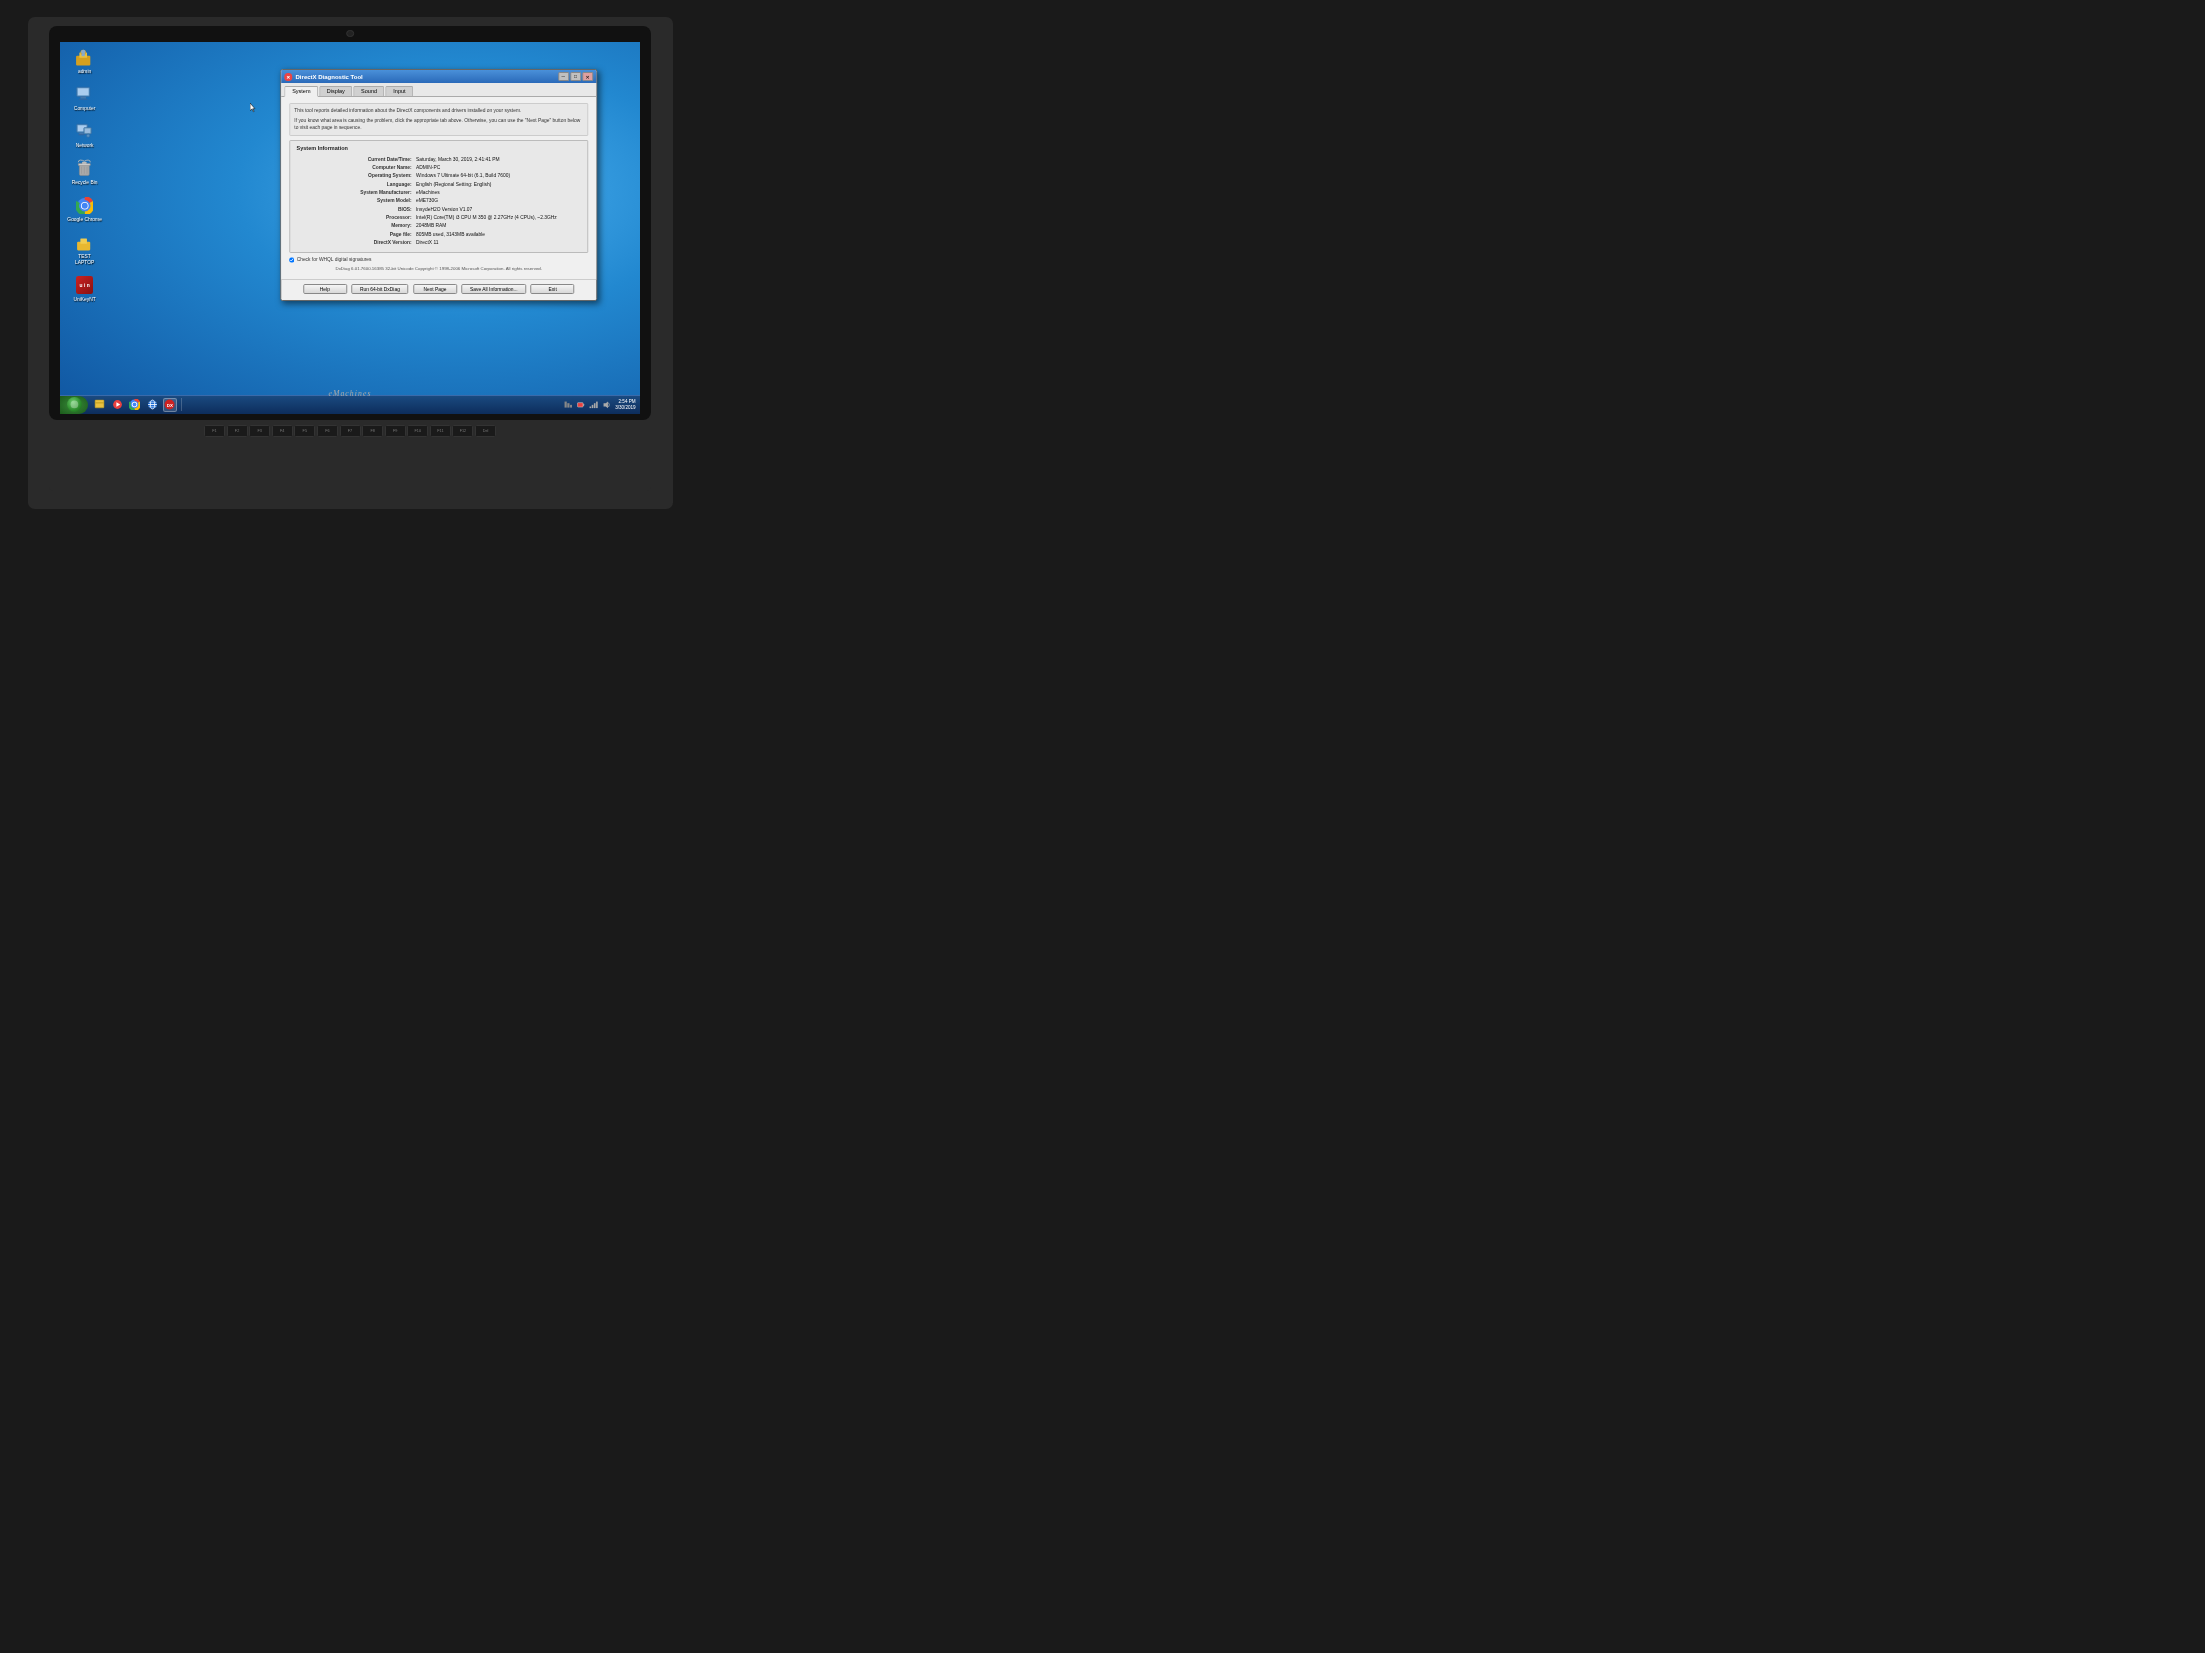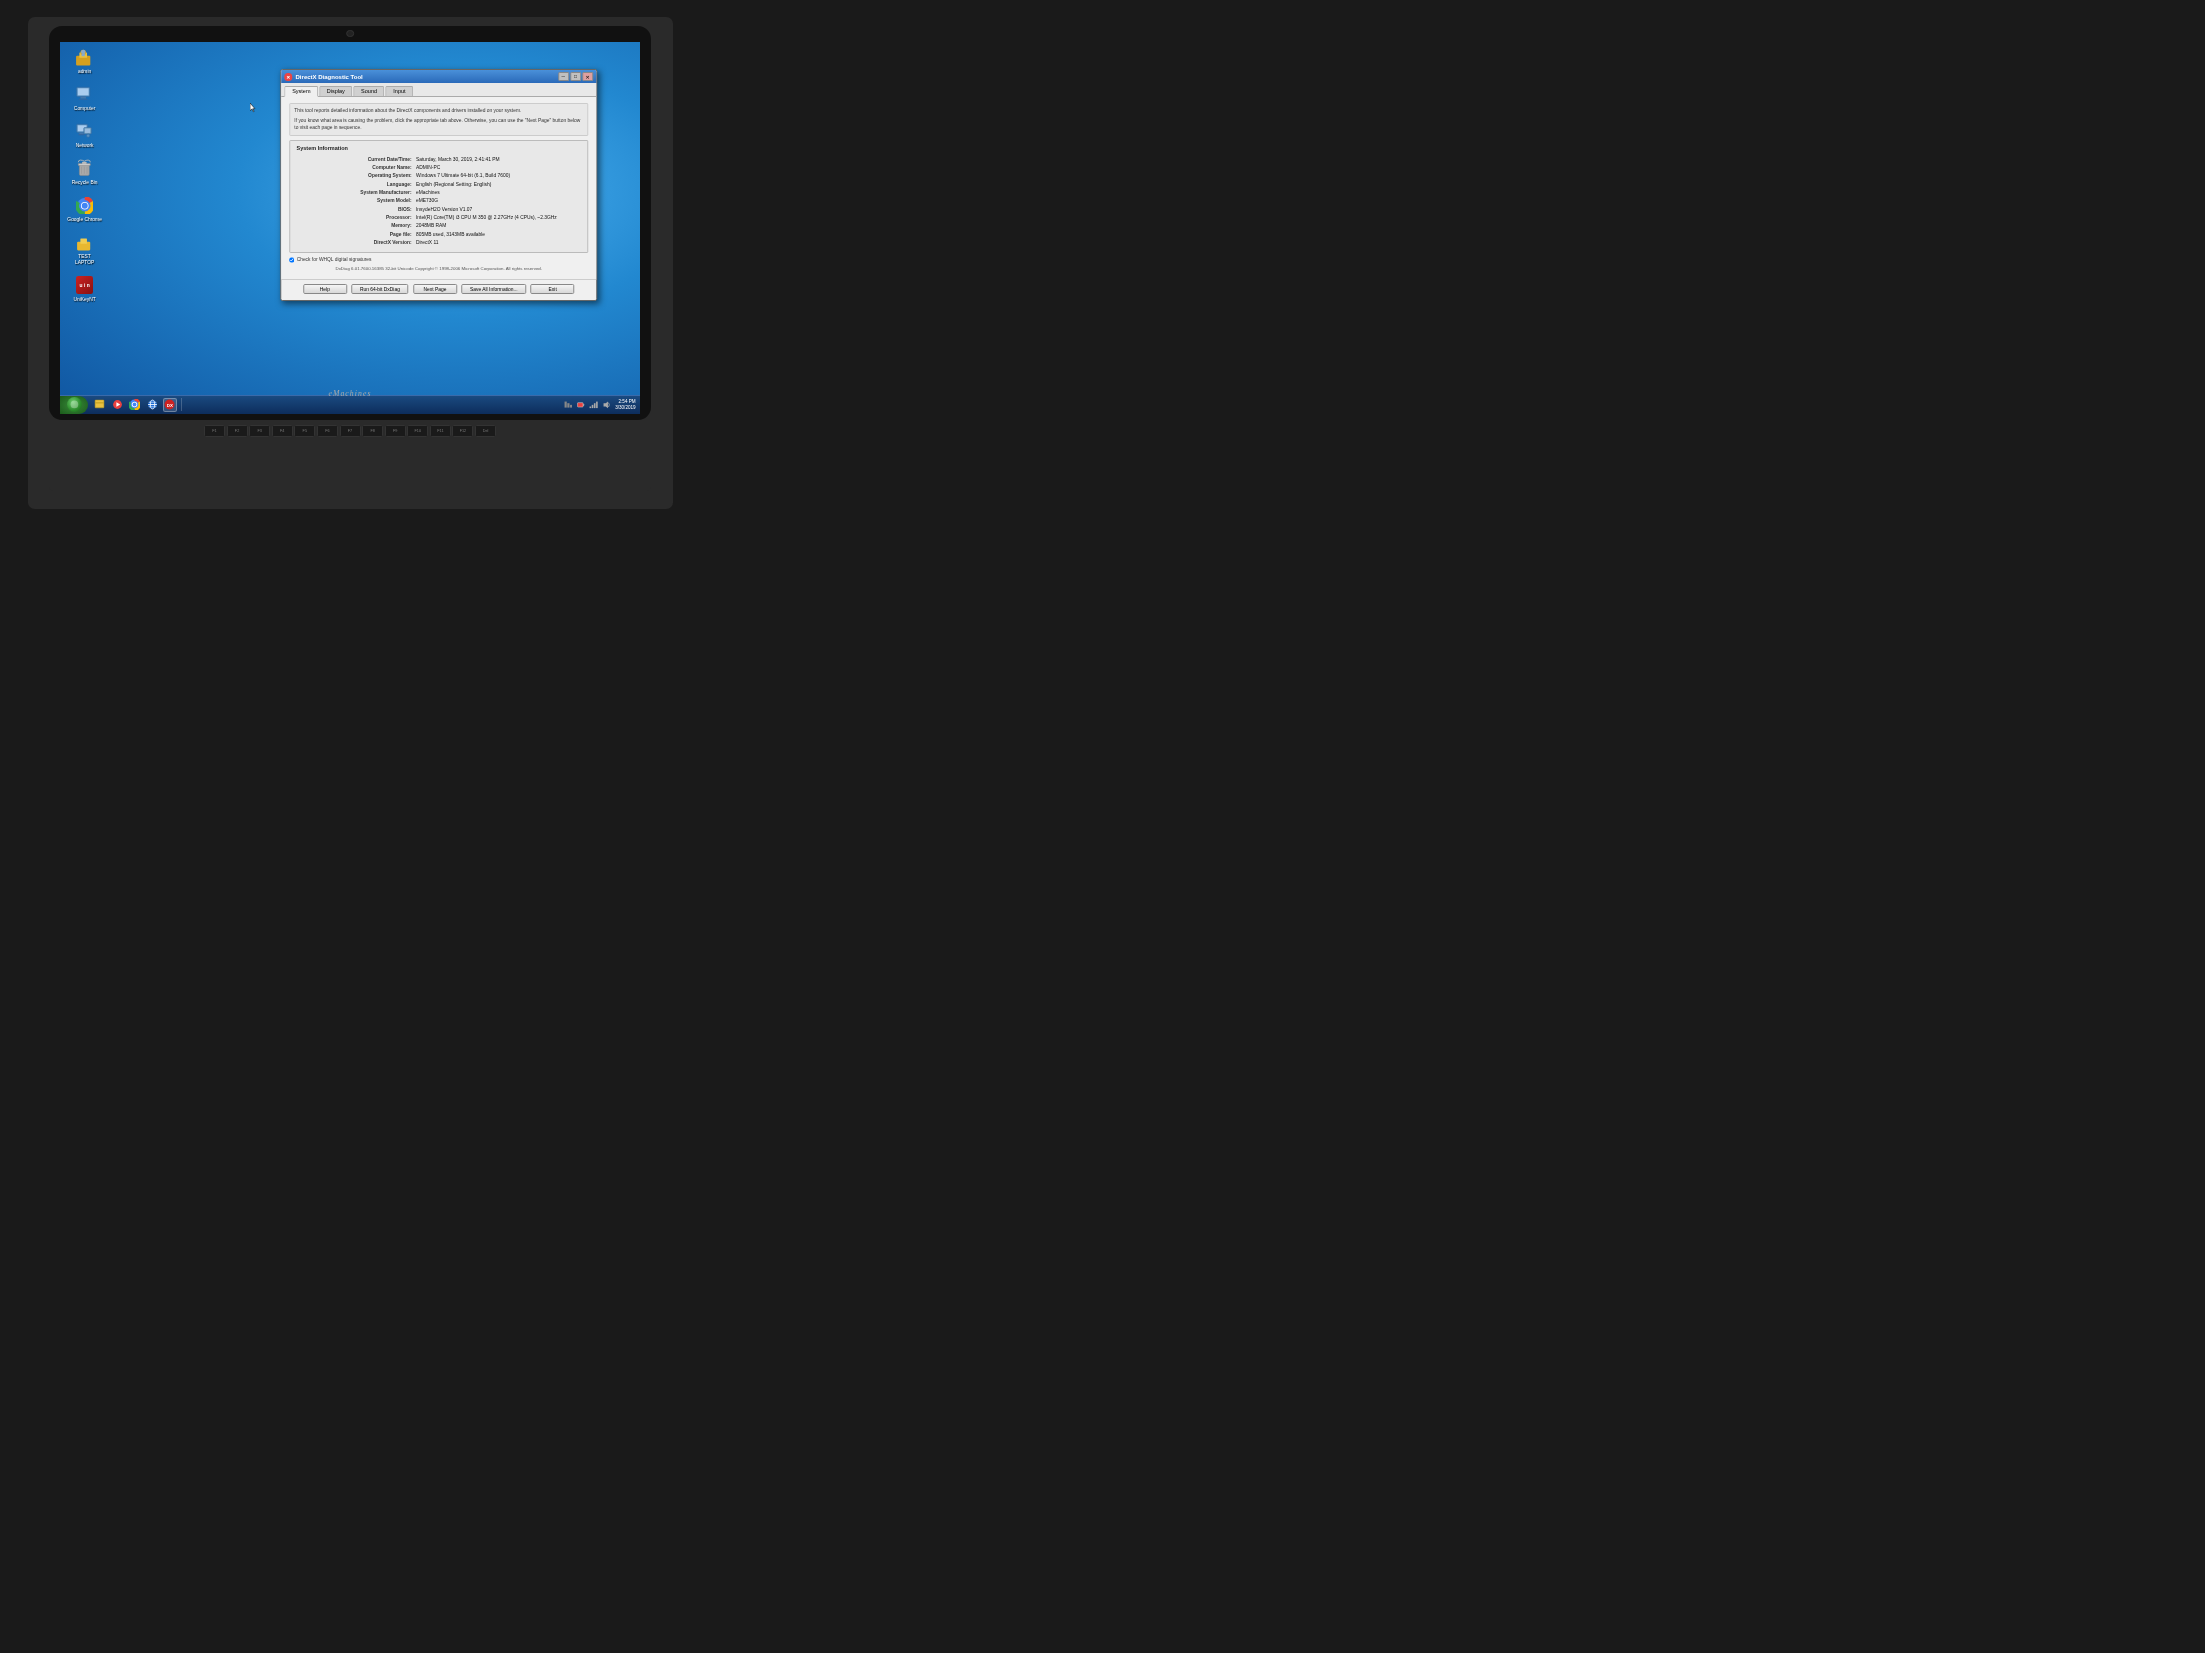--- a/index.html
+++ b/index.html
@@ -20,21 +20,21 @@
       border-radius: 6.6px;
       position: relative;
       display: flex;
       flex-direction: column;
       align-items: center;
     }
     .screen-bezel {
       width: 602px;
       height: 394px;
       background: #111;
-      border-radius: 13px;
+      border-radius: 8px;
       margin-top: 9.8px;
       position: relative;
       display: flex;
       align-items: center;
       justify-content: center;
     }
     .webcam {
       position: absolute;
       top: 3.3px;
       left: 50%;

